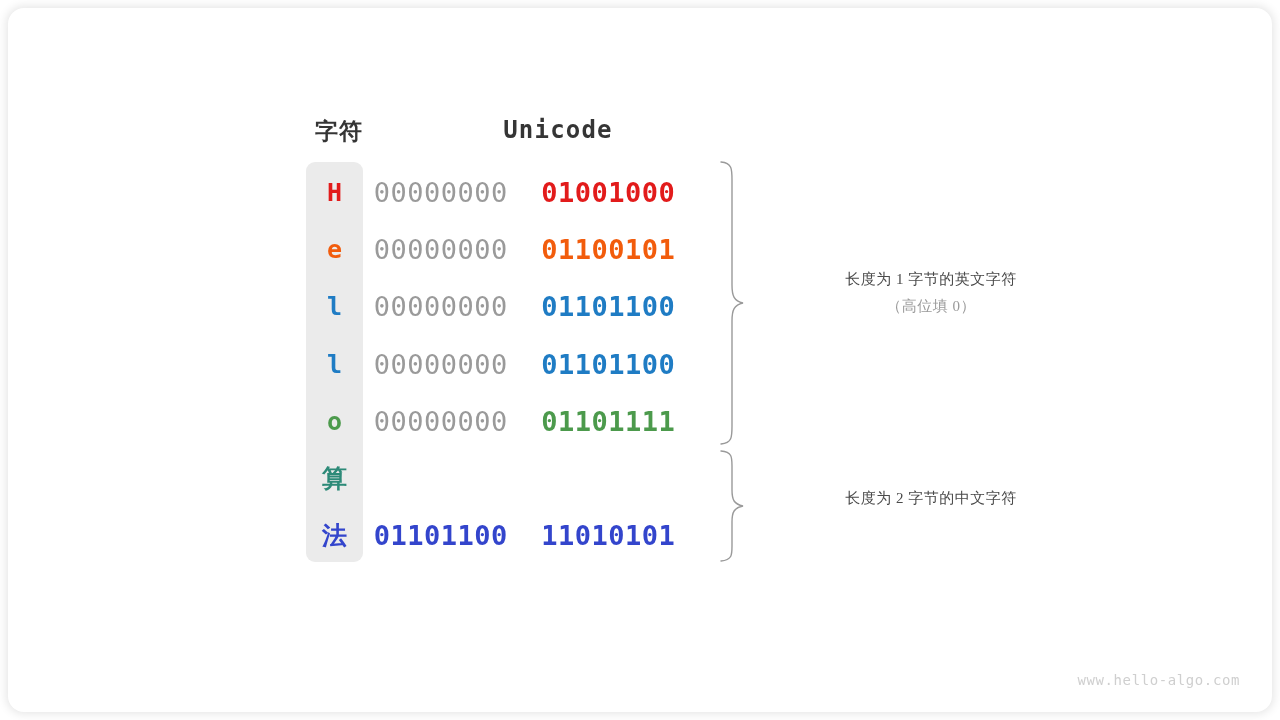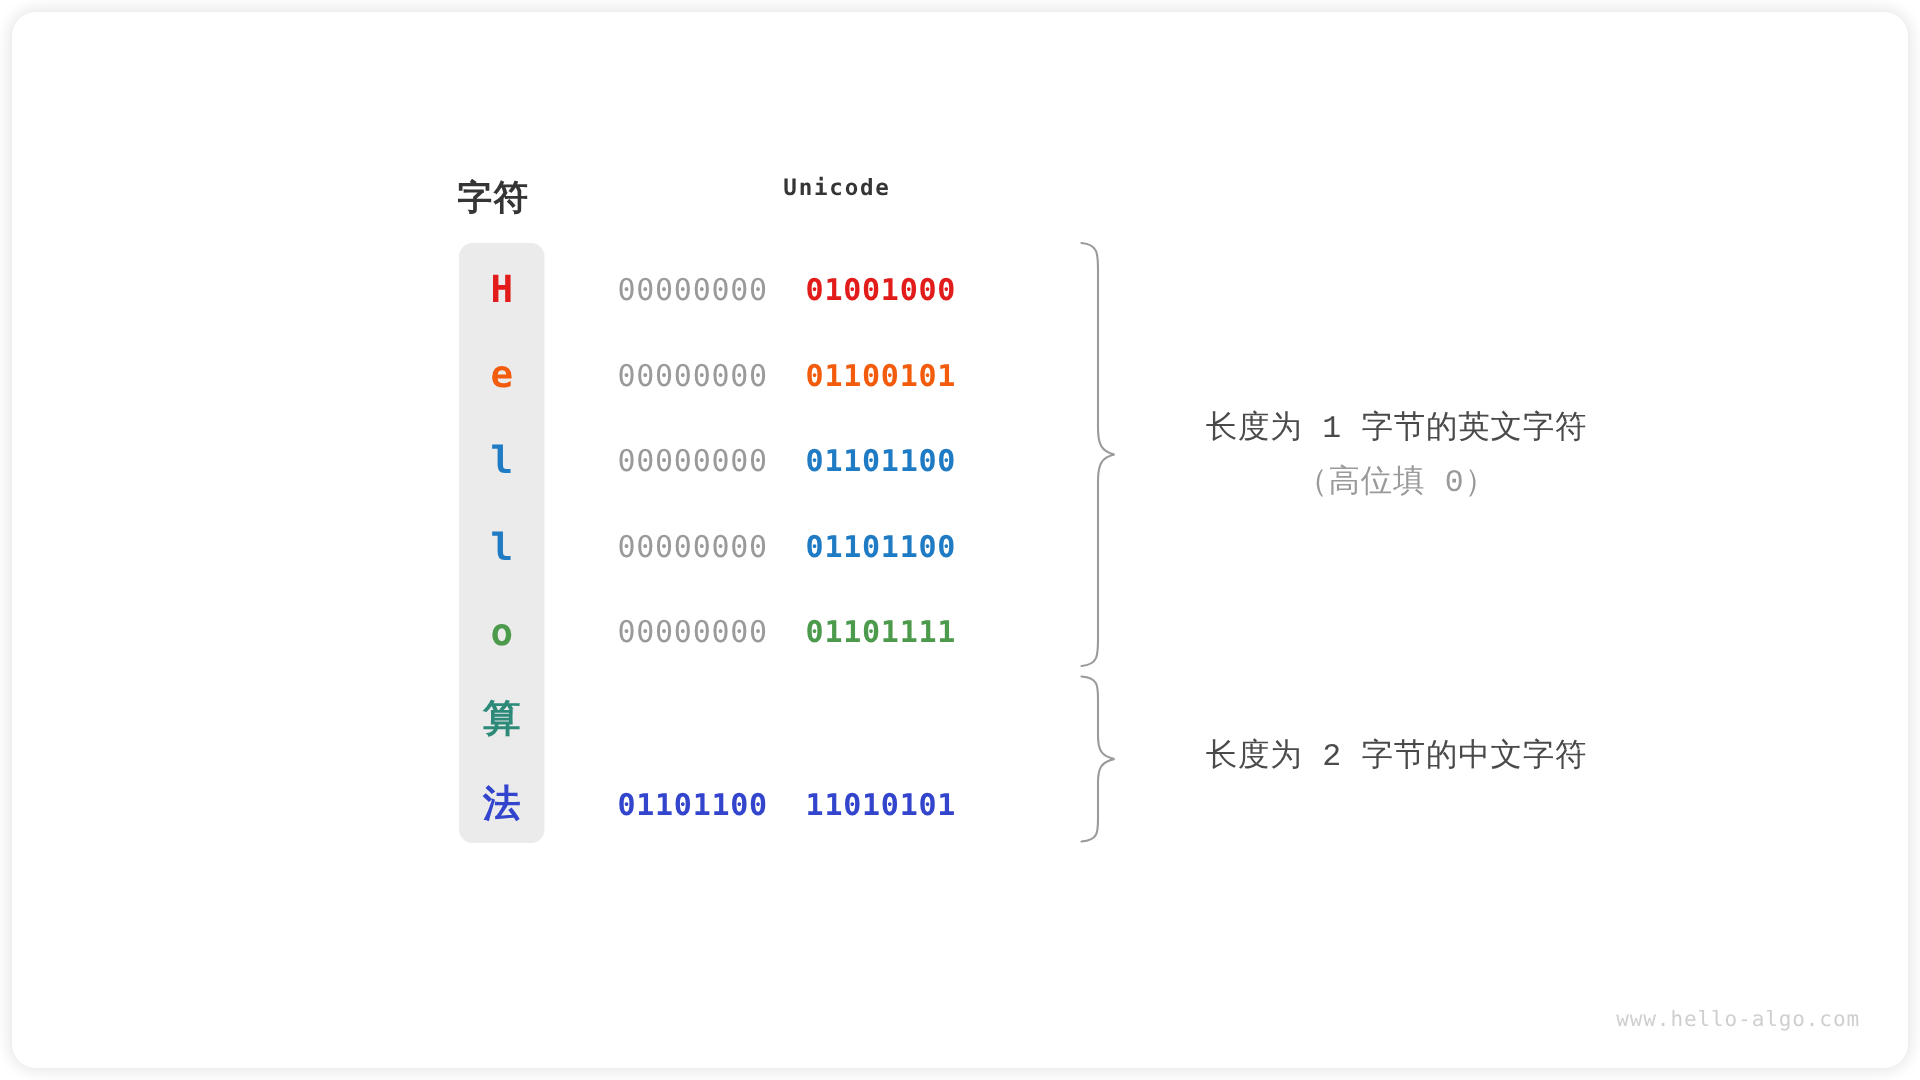--- a/index.html
+++ b/index.html
@@ -38,30 +38,30 @@
     position: absolute;
     font-family: "DejaVu Sans Mono", "Liberation Mono", monospace;
     font-weight: bold;
     color: #353535;
     white-space: nowrap;
   }
   #hdr-char {
     left: 305px;
     top: 116px;
     width: 58px;
-    text-align: left;
+    text-align: right;
     font-size: 23px;
     letter-spacing: 1px;
   }
   #hdr-unicode {
     left: 432px;
     top: 116px;
     width: 252px;
     text-align: center;
-    font-size: 15px;
+    font-size: 24px;
     letter-spacing: 1.2px;
   }
 
   
   .char-col-bg {
     position: absolute;
     left: 306px;
     top: 162px;
     width: 57px;
     height: 400px;
@@ -87,43 +87,43 @@
     line-height: 1;
   }
   .cell-char.cjk {
     font-family: "DejaVu Sans", sans-serif;
     font-size: 25px;
   }
   .cell-bits {
     flex: 1;
     text-align: center;
     font-family: "DejaVu Sans Mono", "Liberation Mono", monospace;
-    font-size: 20px;
+    font-size: 27px;
     letter-spacing: 0.5px;
     white-space: pre;
   }
   .bits-high {
     color: #9a9a9a;
     font-weight: normal;
   }
   .bits-low {
     font-weight: bold;
   }
 
   
   .brace {
     position: absolute;
   }
 
   
   .annot {
     position: absolute;
     text-align: center;
-    font-family: Liberation Mono, monospace;
-    font-size: 21px;
+    font-family: Liberation Serif, serif;
+    font-size: 15px;
     color: #4a4a4a;
     white-space: nowrap;
     letter-spacing: 0.5px;
   }
   .annot .sub {
     display: block;
     margin-top: 8px;
     color: #9a9a9a;
   }
 

